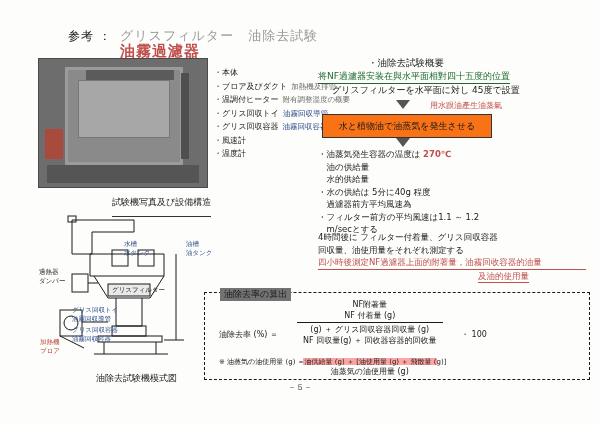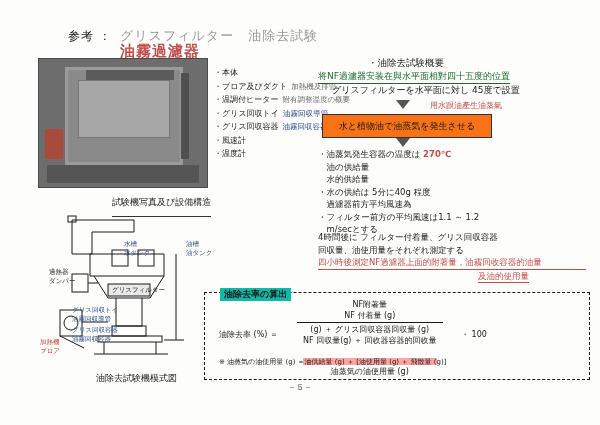--- a/index.html
+++ b/index.html
@@ -116,22 +116,22 @@
     position:absolute;left:318px;top:231px;width:268px;font-size:8.5px;line-height:12.5px;
   }
   .u-red{color:#c0504d;border-bottom:1px solid #c0504d;}
 
   
   .formula{
     position:absolute;left:204px;top:292px;width:384px;height:86px;
     border:1.4px dashed #1a1a1a;
   }
   .formula-title{
-    position:absolute;left:220px;top:288px;background:#14b8a6;
-    padding:0 4px;font-size:9px;font-weight:bold;
+    position:absolute;left:220px;top:288px;background:#737373;
+    padding:0 4px;font-size:9px;
   }
   .f-left{
     position:absolute;left:14px;top:36px;font-size:8px;white-space:nowrap;
   }
   .frac{
     position:absolute;left:92px;top:6px;font-size:8px;text-align:center;
   }
   .frac .num{padding:0 6px 1px 6px;border-bottom:1px solid #1a1a1a;}
   .frac .den{padding:1px 6px 0 6px;}
   .f-mul{position:absolute;left:256px;top:36px;font-size:8px;}
@@ -216,21 +216,21 @@
 
       <rect x="34" y="60" width="16" height="18" fill="none" stroke="#1a1a1a" stroke-width="1"></rect>
       <line x1="50" y1="69" x2="60" y2="69" stroke="#1a1a1a" stroke-width="1"></line>
 
       <line x1="138" y1="40" x2="138" y2="126" stroke="#1a1a1a" stroke-width="1"></line>
       <line x1="126" y1="126" x2="146" y2="126" stroke="#1a1a1a" stroke-width="1"></line>
     </svg>
 
     <div class="sch-lbl blue" style="left:86px;top:26px;">水槽<br>水タンク</div>
     <div class="sch-lbl blue" style="left:148px;top:26px;">油槽<br>油タンク</div>
-    <div class="sch-lbl" style="left:11px;top:54px;">過熱器<br>ダンパー</div>
+    <div class="sch-lbl" style="left:1px;top:54px;">過熱器<br>ダンパー</div>
     <div class="sch-lbl" style="left:74px;top:72px;">グリスフィルター</div>
     <div class="sch-lbl blue" style="left:34px;top:92px;">グリス回収トイ<br>油霧回収導管</div>
     <div class="sch-lbl blue" style="left:34px;top:112px;">グリス回収容器<br>油霧回収容器</div>
     <div class="sch-lbl red" style="left:2px;top:124px;">加熱機<br>ブロア</div>
   </div>
 
   <div class="cap-schema">油除去試験機模式図</div>
 
   <div class="bullet-head">・油除去試験概要</div>
   <div class="ul-green">将NF過濾器安装在與水平面相對四十五度的位置</div>

